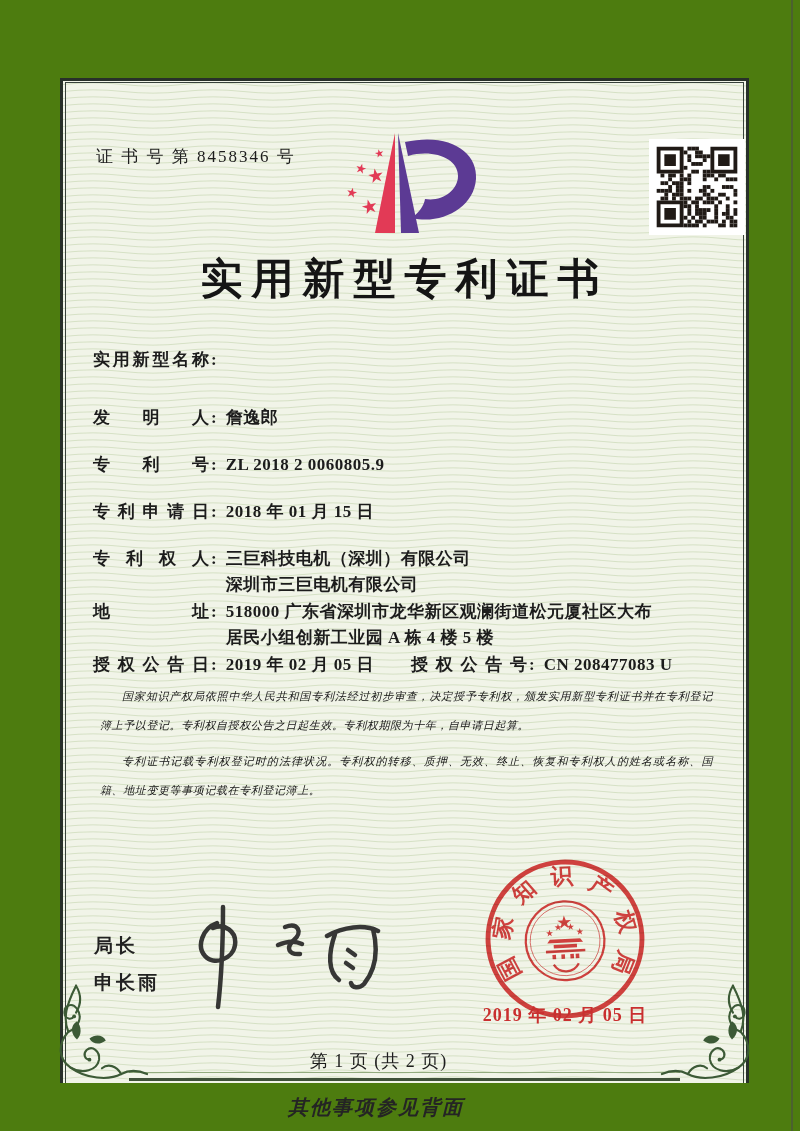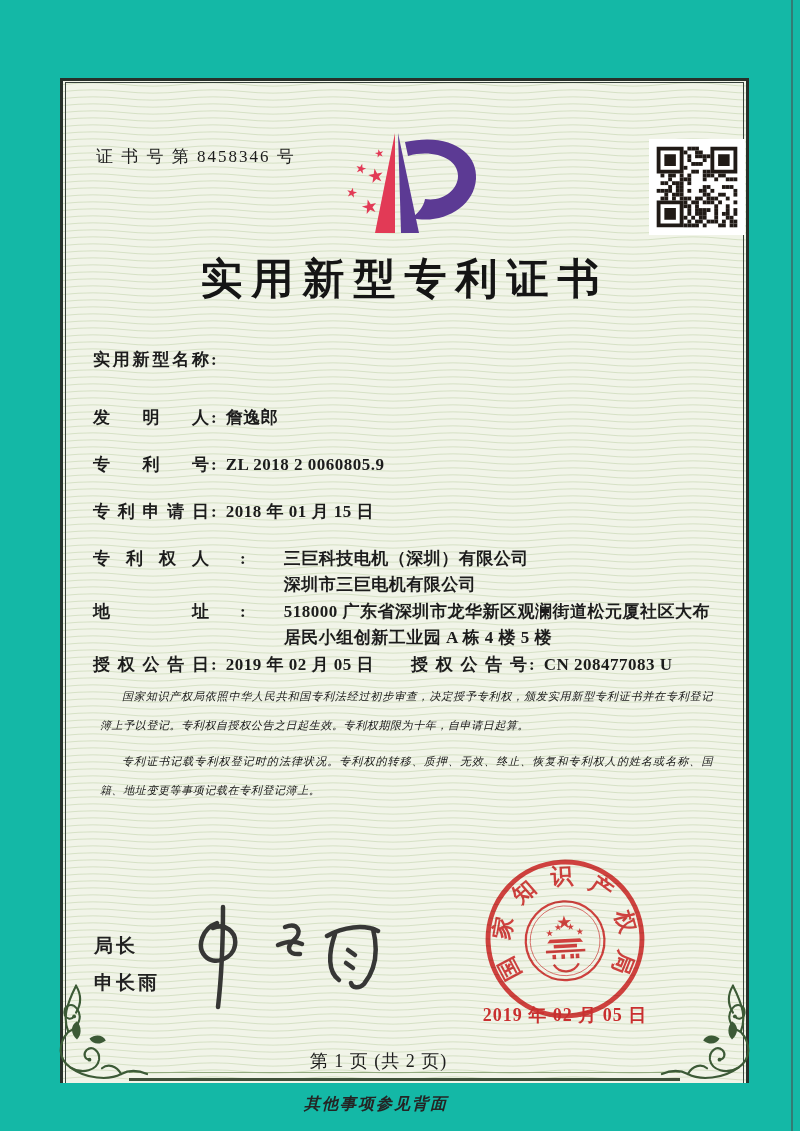--- a/index.html
+++ b/index.html
@@ -1,17 +1,17 @@
 <!DOCTYPE html>
 <html><head>
 <meta charset="utf-8">
 <style>
   html,body{margin:0;padding:0;}
   body{background:#e8e8e8;font-family:"Liberation Serif","DejaVu Serif",serif;}
-  .page{position:relative;width:800px;height:1131px;margin:0 auto;background:#14b8a6;overflow:hidden;}
+  .page{position:relative;width:800px;height:1131px;margin:0 auto;background:#4d7c0f;overflow:hidden;}
   .scan-edge{position:absolute;right:7px;top:0;bottom:0;width:2px;background:#4a4a4a;opacity:.55;}
 
   
   .cert{position:absolute;left:60px;top:78px;width:683px;height:1002px;
         background:#f1f4e8;border:3px solid #28302a;border-bottom:none;}
   .frame-thin{position:absolute;left:2px;right:2px;top:1px;bottom:0;
         border:1px solid #37413a;border-bottom:none;pointer-events:none;z-index:2;}
   .guilloche{position:absolute;left:0;top:0;width:100%;height:100%;z-index:0;}
   .bottom-rule{position:absolute;left:66px;right:66px;bottom:2px;height:5px;
         border-top:1px solid #92ab7e;border-bottom:3px solid #3f5139;z-index:2;}
@@ -23,21 +23,21 @@
   .cert-no{position:absolute;left:33px;top:64px;font-size:17px;letter-spacing:2px;color:#1d1d1d;z-index:4;}
   .logo{position:absolute;left:266px;top:48px;width:152px;height:114px;z-index:4;}
   .qr{position:absolute;left:586px;top:58px;width:96px;height:96px;z-index:4;background:#fff;}
   .title{position:absolute;left:0;top:170px;width:100%;margin:0;text-align:center;
          font-size:42px;font-weight:bold;letter-spacing:9px;color:#151515;z-index:4;}
 
   
   .fields{position:absolute;left:30px;right:26px;top:266px;z-index:4;color:#1c1c1c;font-size:17px;}
   .f-row{display:flex;align-items:flex-start;line-height:26px;margin-bottom:21px;font-weight:bold;}
   .f-row.first{margin-bottom:32px;}
-  .f-row.tight{margin-bottom:1px;gap:29px;}
+  .f-row.tight{margin-bottom:1px;}
   .f-label{flex:0 0 116px;text-align:justify;text-align-last:justify;}
   .f-colon{margin:0 9px 0 2px;}
   .f-value{white-space:pre-line;flex:1;letter-spacing:.5px;}
   .grant{display:flex;font-weight:bold;line-height:26px;}
   .g-pair{display:flex;}
   .g-pair.one{width:318px;flex:0 0 318px;}
 
   
   .paras{position:absolute;left:30px;right:26px;top:594px;z-index:4;color:#161616;}
   .paras p{margin:7px;font-size:11px;line-height:29px;text-indent:2em;text-align:justify;
@@ -52,21 +52,21 @@
   
   .seal{position:absolute;left:417px;top:773px;width:170px;height:170px;z-index:6;
         mix-blend-mode:multiply;opacity:.95;transform:rotate(-3deg);}
   .seal-date{position:absolute;left:402px;top:922px;width:200px;text-align:center;z-index:7;
         color:#c92f2f;font-size:18px;font-weight:bold;letter-spacing:1px;}
 
   
   .page-no{position:absolute;left:0;top:968px;width:100%;text-align:center;z-index:4;
         font-size:18px;color:#1d1d1d;transform:translateX(-26px);letter-spacing:1px;}
   .back-note{position:absolute;left:0;top:1094px;width:752px;text-align:center;
-        font-size:16px;font-style:italic;font-weight:bold;color:#242424;letter-spacing:2px;}
+        font-size:20px;font-style:italic;font-weight:bold;color:#242424;letter-spacing:2px;}
 </style>
 </head>
 <body>
 
 <div class="page">
   <div class="scan-edge"></div>
 
   <div class="cert">
 
     <svg class="guilloche" xmlns="http://www.w3.org/2000/svg">

